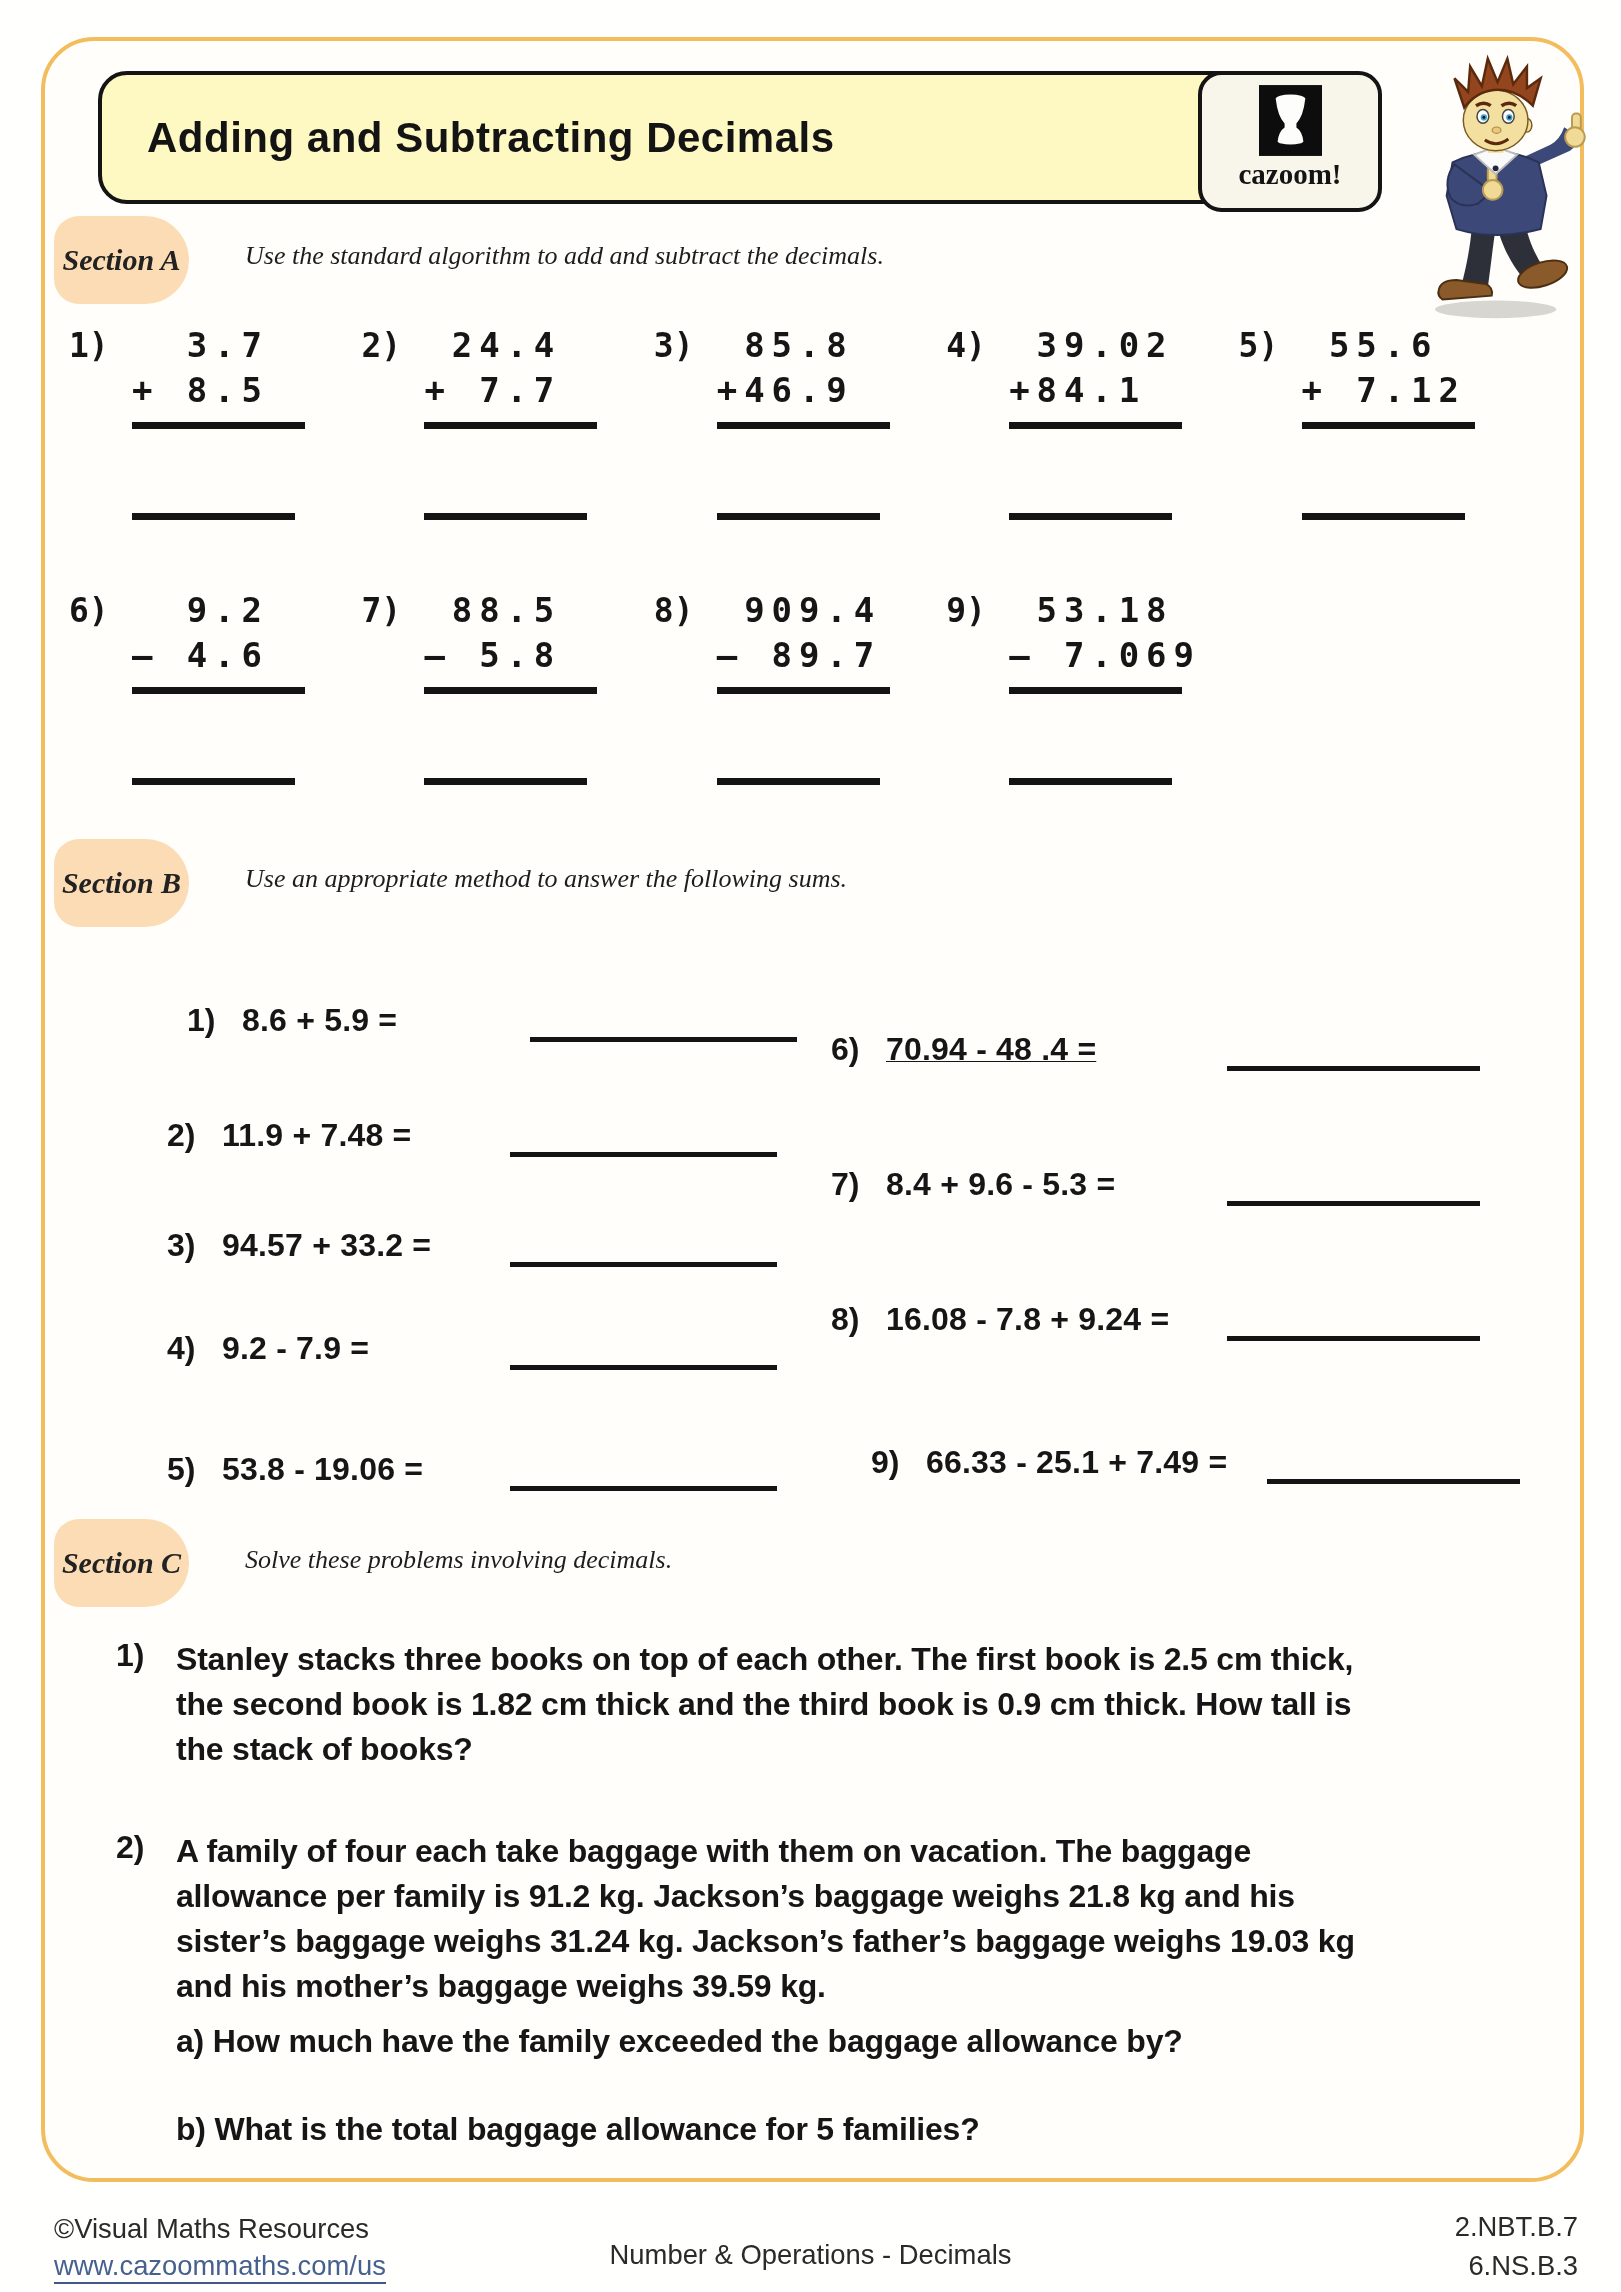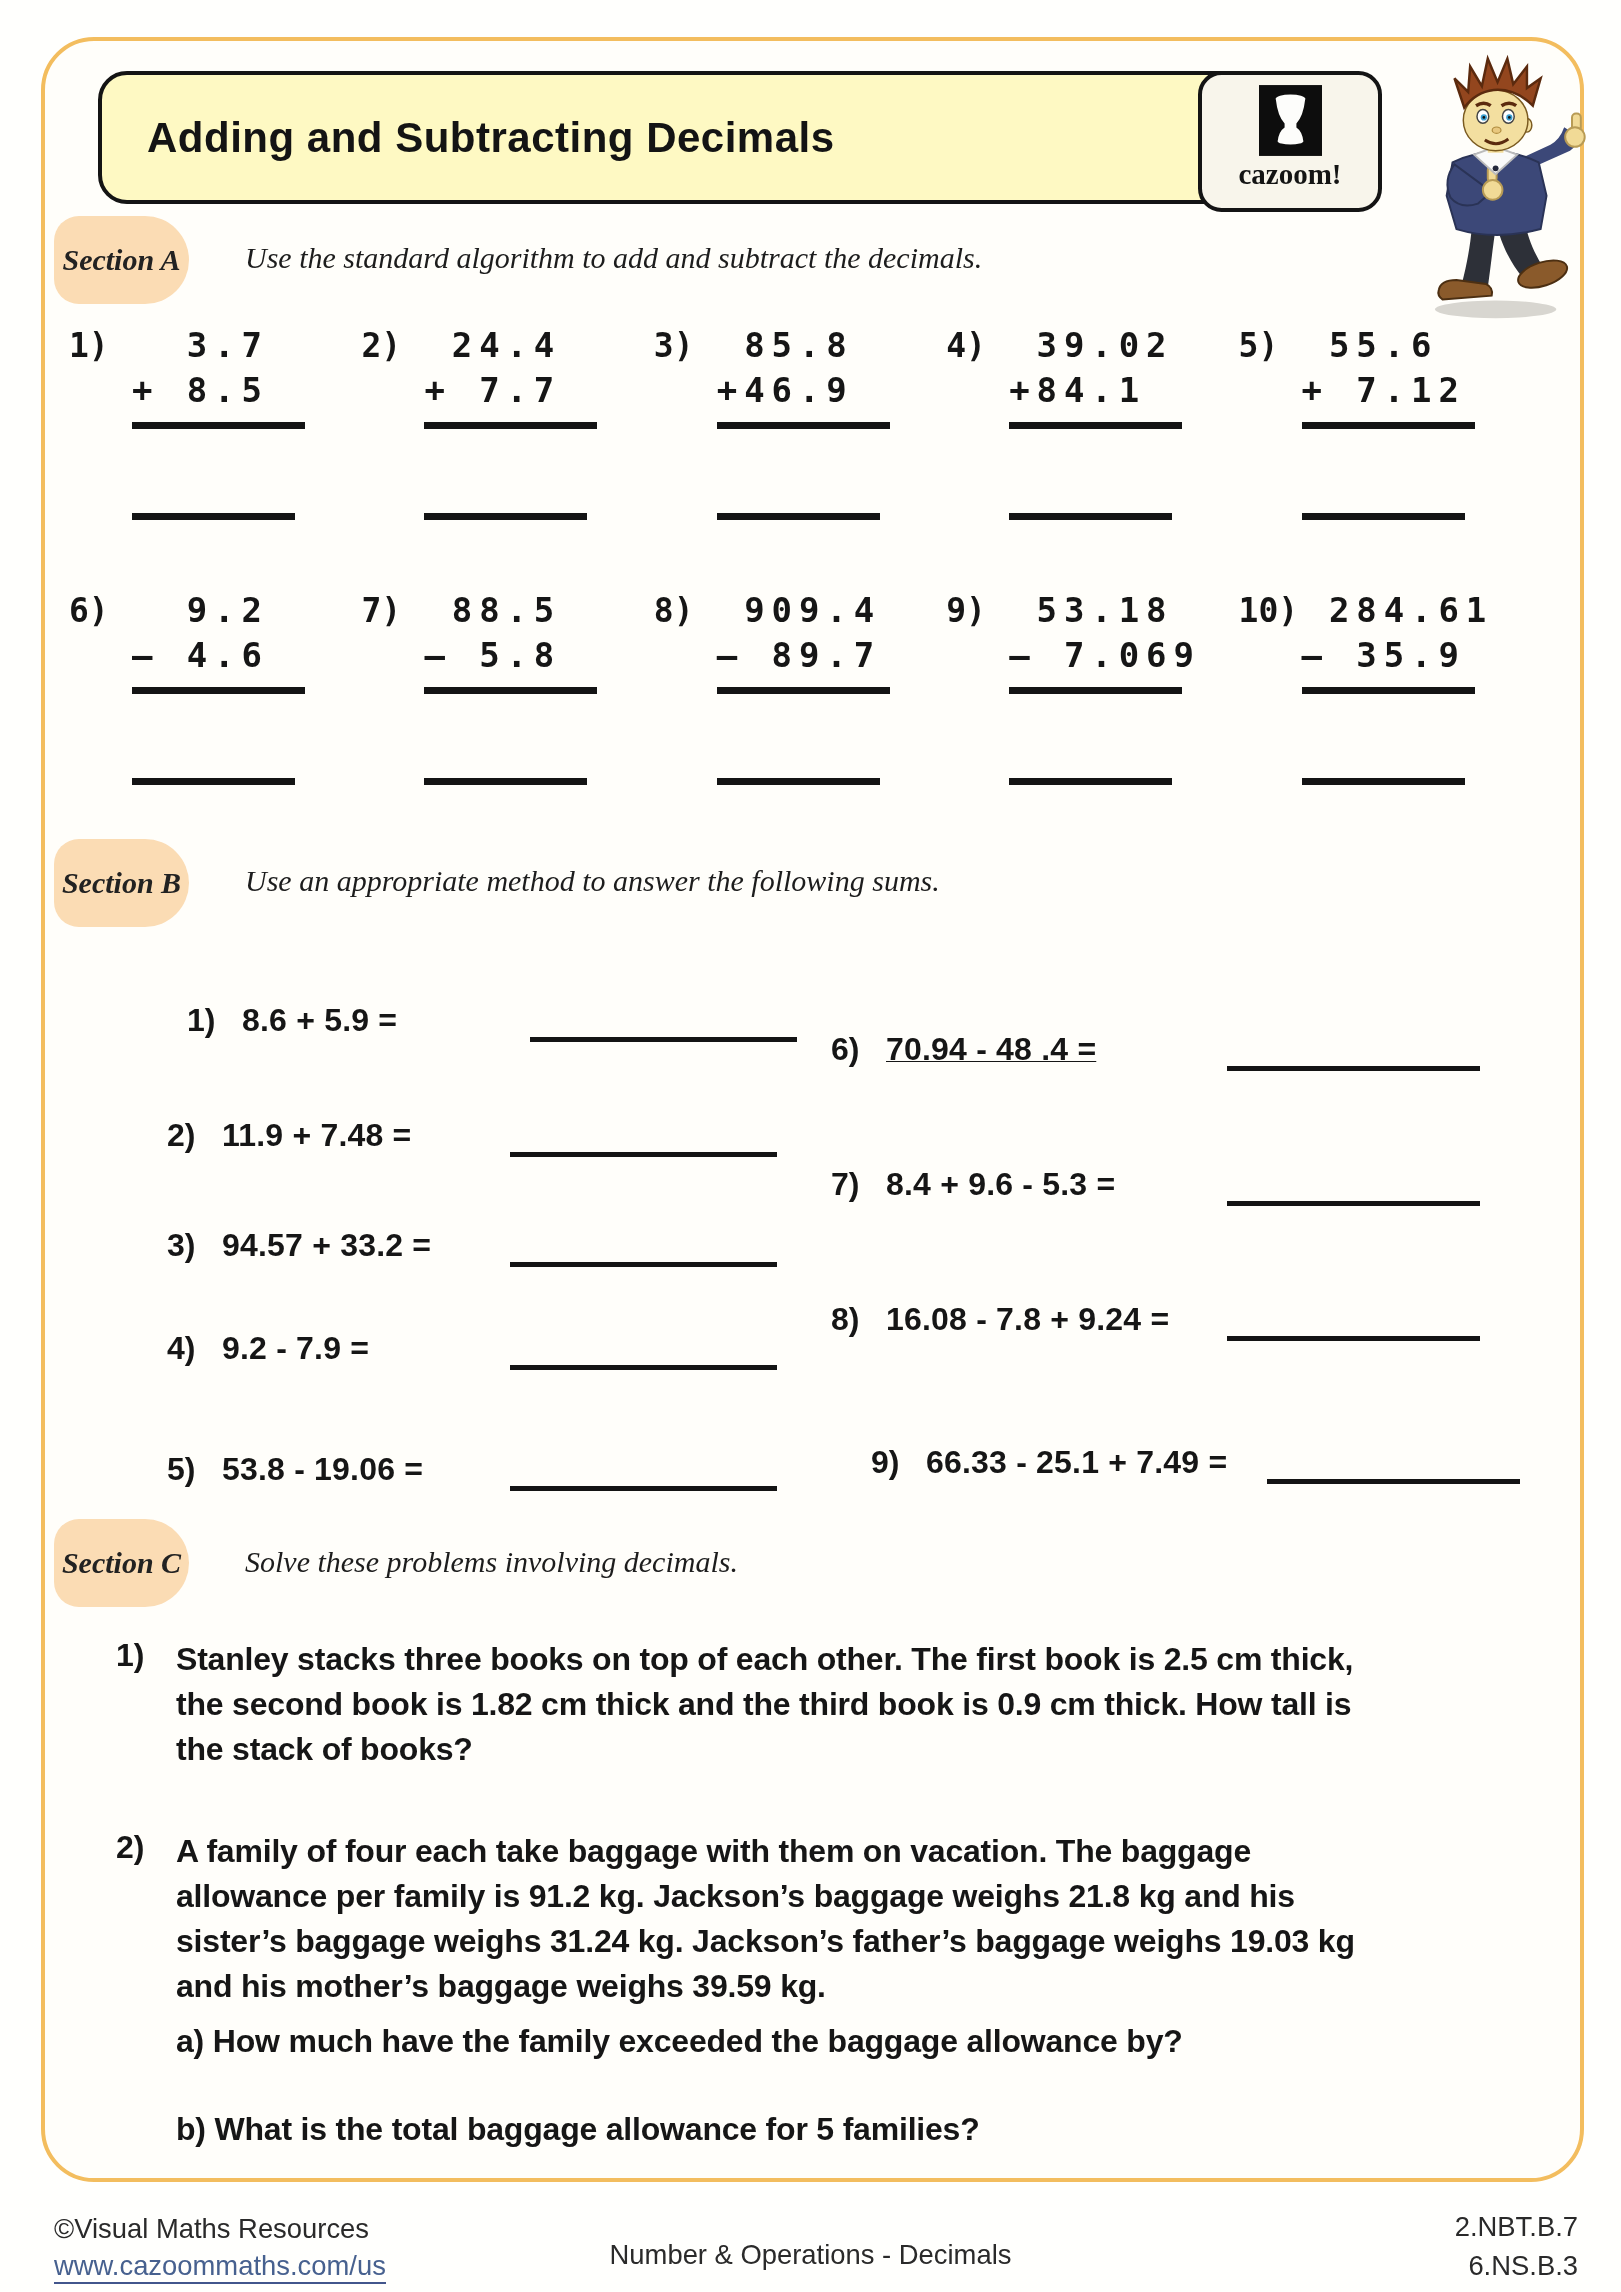--- a/index.html
+++ b/index.html
@@ -14,21 +14,21 @@
   .logo-box{position:absolute;left:1198px;top:71px;width:176px;height:133px;background:#F8F5EB;
             border:4.9px solid #141414;border-radius:23.5px;z-index:4;display:flex;flex-direction:column;align-items:center;}
   .logo-square{margin-top:9.8px;width:63px;height:71px;}
   .logo-text{font-family:"Liberation Serif",serif;font-weight:bold;font-size:29px;color:#141414;margin-top:2px;}
   .mascot{position:absolute;left:1377px;top:43px;width:247px;height:284px;z-index:5;}
   
   .tab{position:absolute;left:54px;width:135px;height:88px;background:#FBDCB4;
        border-radius:25.5px 45px 45px 25.5px;display:flex;align-items:center;justify-content:center;z-index:2;}
   .tab-label{font-family:"Liberation Serif",serif;font-style:italic;font-weight:bold;font-size:30px;color:#222;}
   .instr{position:absolute;left:245px;font-family:"Liberation Serif",serif;font-style:italic;
-         font-size:30px;color:#1d1d1d;z-index:2;}
+         font-size:26px;color:#1d1d1d;z-index:2;}
   
   .a-grid{position:absolute;left:69px;width:1462px;display:grid;grid-template-columns:repeat(5,1fr);z-index:2;}
   .a-cell{display:flex;}
   .a-label{width:63px;font-family:"DejaVu Sans Mono",monospace;font-weight:700;font-size:33px;line-height:45px;}
   .a-num{font-family:"DejaVu Sans Mono",monospace;font-weight:700;font-size:34px;line-height:45px;
          letter-spacing:6.9px;white-space:pre;}
   .a-rule{width:173px;height:6.9px;background:#141414;margin-top:8.8px;}
   .a-answer{width:163px;height:6.9px;background:#141414;margin-top:84px;}
   
   #section-b{position:absolute;left:0;top:0;width:1621px;height:2293px;z-index:2;pointer-events:none;}
@@ -180,29 +180,20 @@
       </div>
       <div class="a-cell">
         <span class="a-label">9)</span>
         <div class="a-col">
           <div class="a-num">&nbsp;53.18</div>
           <div class="a-num">–&nbsp;7.069</div>
           <div class="a-rule"></div>
           <div class="a-answer"></div>
         </div>
       </div>
-      <div class="a-cell">
-        <span class="a-label">10)</span>
-        <div class="a-col">
-          <div class="a-num">&nbsp;284.61</div>
-          <div class="a-num">–&nbsp;35.9</div>
-          <div class="a-rule"></div>
-          <div class="a-answer"></div>
-        </div>
-      </div>
     </div>
 
   <div class="tab" style="top:839px">
     <span class="tab-label">Section B</span>
   </div>
   <div class="instr" style="top:864px">Use an appropriate method to answer the following sums.</div>
   <div id="section-b">
       <div class="b-item" style="left: 167px; top: 1002px; margin-left: 20px;"><span class="b-label">1)</span><span class="b-expr">8.6 + 5.9 =</span><span class="b-line" style="left:343px;width:267px"></span></div>
       <div class="b-item" style="left: 167px; top: 1117px;"><span class="b-label">2)</span><span class="b-expr">11.9 + 7.48 =</span><span class="b-line" style="left:343px;width:267px"></span></div>
       <div class="b-item" style="left: 167px; top: 1227px;"><span class="b-label">3)</span><span class="b-expr">94.57 + 33.2 =</span><span class="b-line" style="left:343px;width:267px"></span></div>

